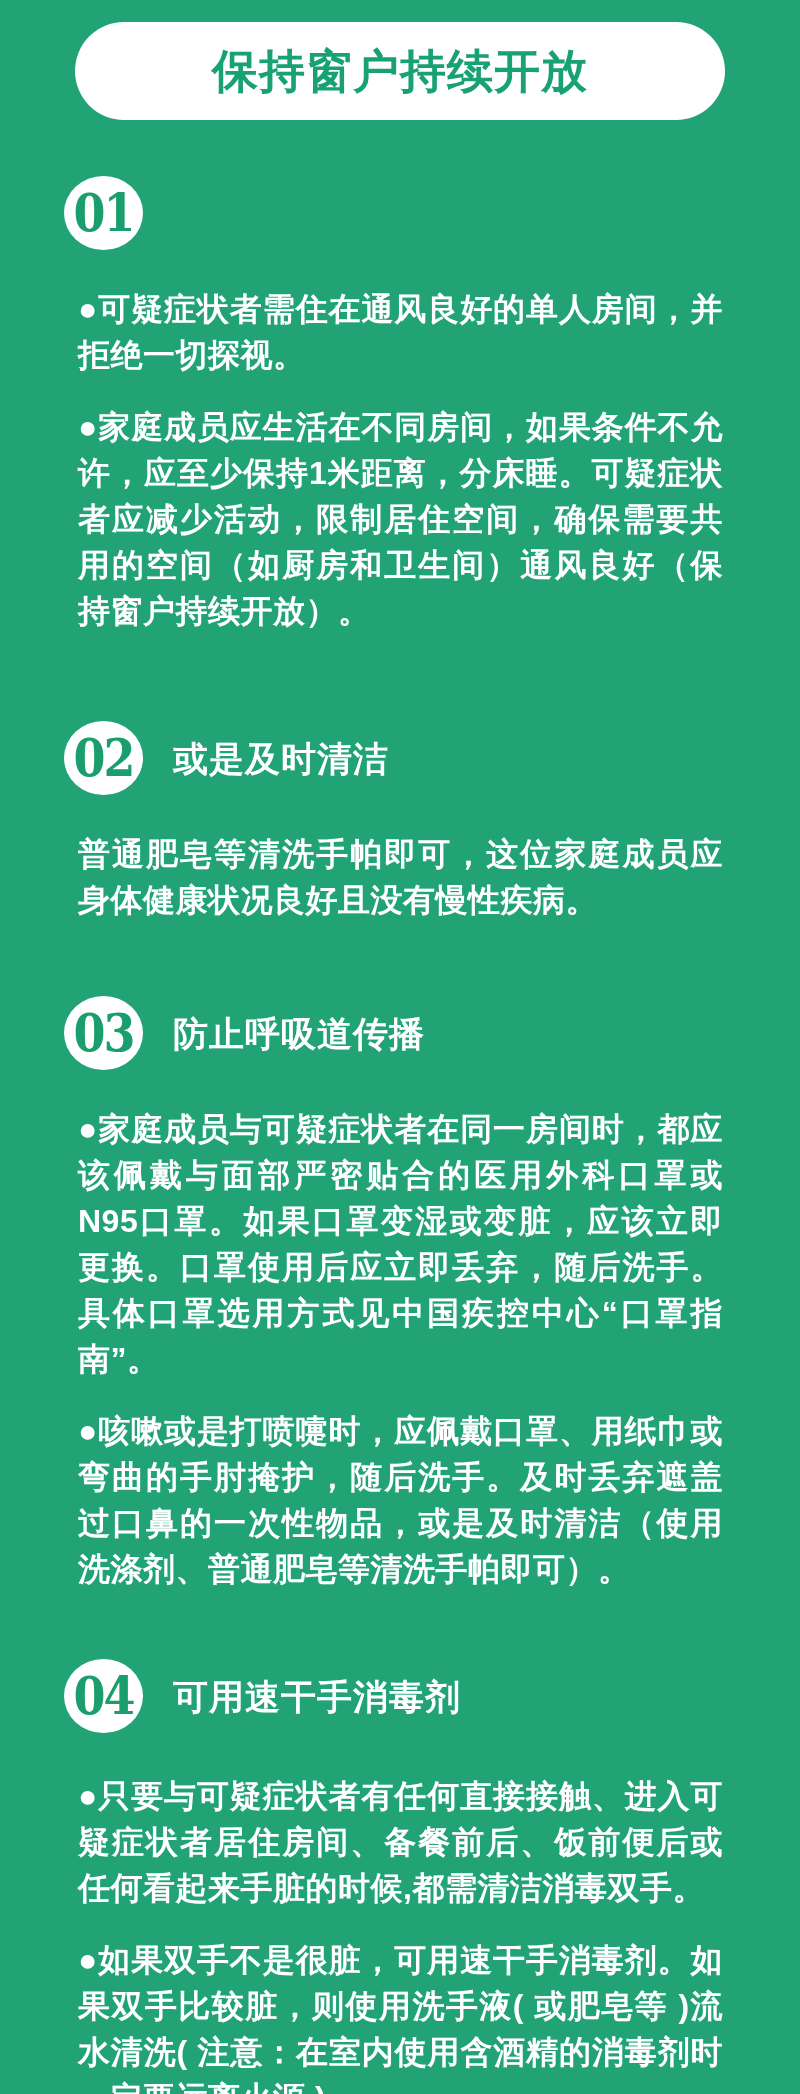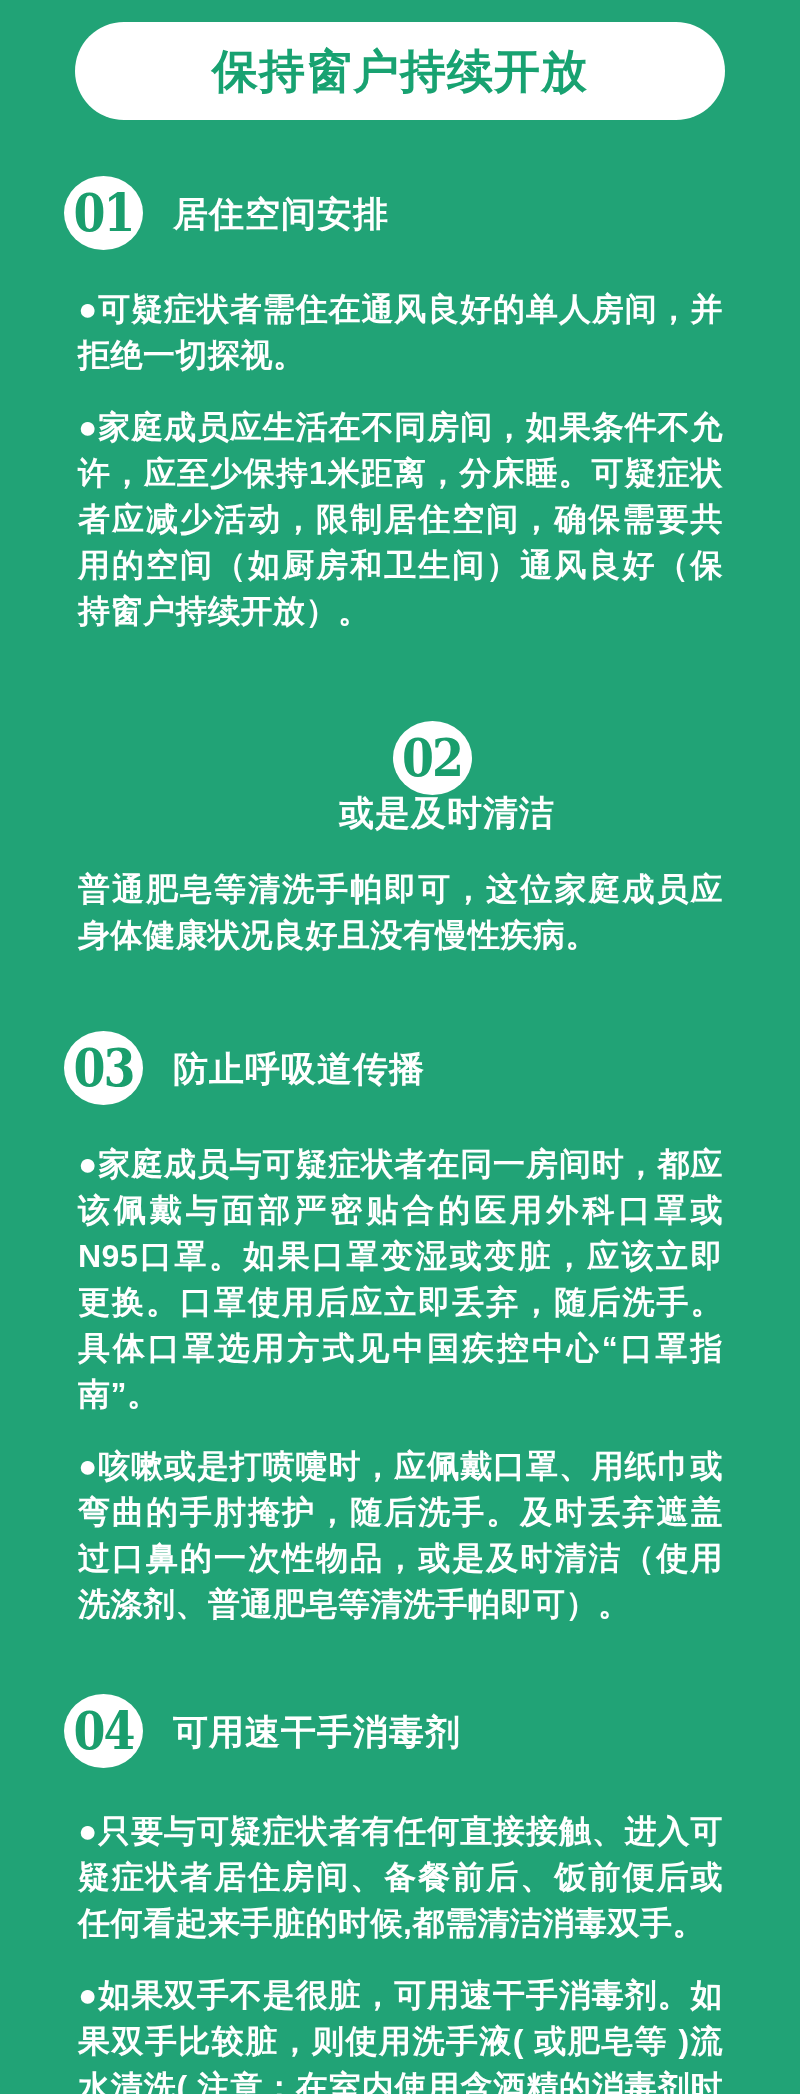--- a/index.html
+++ b/index.html
@@ -26,21 +26,21 @@
     font-weight: 800;
     letter-spacing: 1px;
     line-height: 1;
   }
   .section-header {
     display: flex;
     align-items: center;
     margin-left: 64px;
   }
   .sec1 { margin-top: 56px; text-align: center; }
-  .sec2 { margin-top: 87px; flex-direction: column; }
+  .sec2 { margin-top: 87px; }
   .sec3 { margin-top: 73px; }
   .sec4 { margin-top: 67px; text-align: center; }
   .num-circle {
     width: 79px;
     height: 74px;
     background: #ffffff;
     border-radius: 50%;
     display: flex;
     align-items: center;
     justify-content: center;
@@ -84,21 +84,20 @@
 <body>
 
 <div class="banner">
   <div class="banner-title">保持窗户持续开放</div>
 </div>
 
 <div class="section-header sec1">
   <div class="num-circle">
     <span class="num">01</span>
   </div>
-  <div class="heading">居住空间安排</div>
 </div>
 <div class="section-body">
   <p>●可疑症状者需住在通风良好的单人房间，并拒绝一切探视。</p>
   <p>●家庭成员应生活在不同房间，如果条件不允许，应至少保持1米距离，分床睡。可疑症状者应减少活动，限制居住空间，确保需要共用的空间（如厨房和卫生间）通风良好（保持窗户持续开放）。</p>
 </div>
 
 <div class="section-header sec2">
   <div class="num-circle">
     <span class="num">02</span>
   </div>

